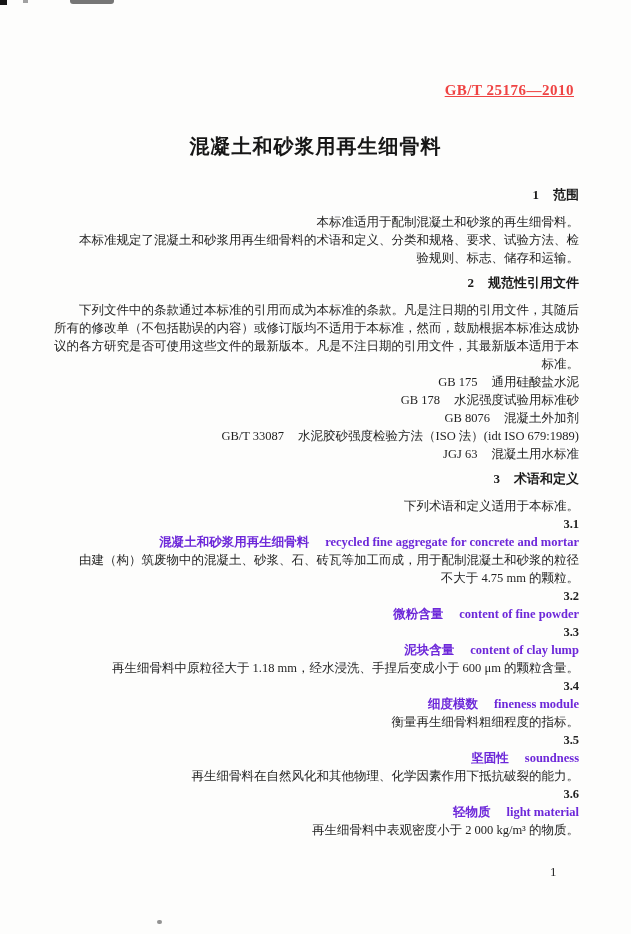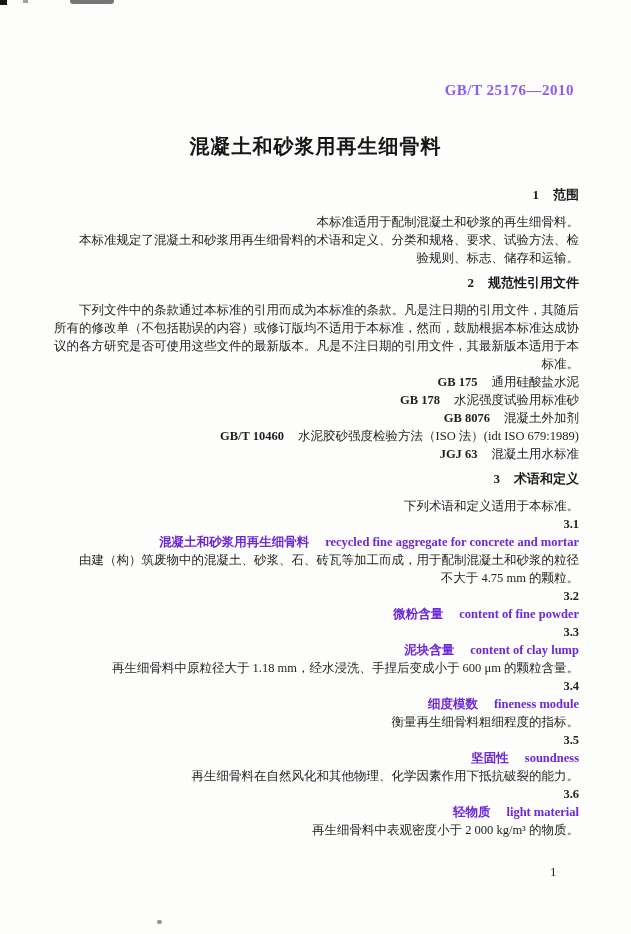--- a/index.html
+++ b/index.html
@@ -18,41 +18,41 @@
   
   .artifact { position: absolute; pointer-events: none; }
   .corner-mark { left: 0; top: 0; width: 7px; height: 5px; background: #161616; }
   .edge-smudge { left: 70px; top: 0; width: 44px; height: 4px; background: #4a4a4a; opacity: .75; border-radius: 0 0 3px 3px; filter: blur(.4px); }
   .edge-dot { left: 23px; top: 0; width: 5px; height: 3px; background: #8a8a8a; opacity: .8; }
   .bottom-speck { left: 157px; top: 920px; width: 5px; height: 4px; background: #777; opacity: .8; border-radius: 2px; }
 
   .header-code {
     position: absolute; top: 82px; right: 57px;
     font-size: 15px; font-weight: 700; letter-spacing: .5px;
-    color: #8b5cf6; white-space: nowrap;
+    color: #ef4444; white-space: nowrap; text-decoration: underline;
   }
   .doc-title {
     position: absolute; top: 133px; left: 0; width: 631px;
     text-align: center;
     font-size: 20px; font-weight: 700; letter-spacing: 1px;
     color: #161616;
   }
   .content {
     position: absolute; top: 186px; left: 52px; width: 527px;
     font-size: 12.5px; line-height: 18px; text-align: right;
   }
   .sec-heading {
     font-size: 13px; font-weight: 700; color: #191919;
     margin: 7px 0 9px 0;
   }
   .sec-heading.first { margin-top: 0; }
   .sec-heading .sec-no { display: inline-block; margin-right: 14px; }
   .para { margin: 0; text-indent: 2em; }
   .ref-line { margin: 0 0 0 21px; }
-  .ref-line .ref-code { display: inline-block; margin-right: 14px; white-space: nowrap; font-weight: bold; }
+  .ref-line .ref-code { display: inline-block; margin-right: 14px; white-space: nowrap; }
   .term-no { margin: 0; font-weight: bold; }
   .term-line { margin: 0 0 0 21px; font-weight: 700; color: #6d28d9; }
   .term-line .term-en { margin-left: 16px; }
   .page-number {
     position: absolute; top: 864px; left: 550px;
     font-size: 13px; color: #2a2a2a;
   }
 </style>
 </head>
 <body>
@@ -84,21 +84,21 @@
     <p class="ref-line">
       <span class="ref-code">GB 175</span><span>通用硅酸盐水泥</span>
     </p>
     <p class="ref-line">
       <span class="ref-code">GB 178</span><span>水泥强度试验用标准砂</span>
     </p>
     <p class="ref-line">
       <span class="ref-code">GB 8076</span><span>混凝土外加剂</span>
     </p>
     <p class="ref-line">
-      <span class="ref-code">GB/T 10460</span><span>水泥胶砂强度检验方法（ISO 法）(idt ISO 679:1989)</span>
+      <span class="ref-code">GB/T 33087</span><span>水泥胶砂强度检验方法（ISO 法）(idt ISO 679:1989)</span>
     </p>
     <p class="ref-line">
       <span class="ref-code">JGJ 63</span><span>混凝土用水标准</span>
     </p>
 
     <div class="sec-heading">
       <span class="sec-no">3</span><span>术语和定义</span>
     </div>
     <p class="para">下列术语和定义适用于本标准。</p>
 

